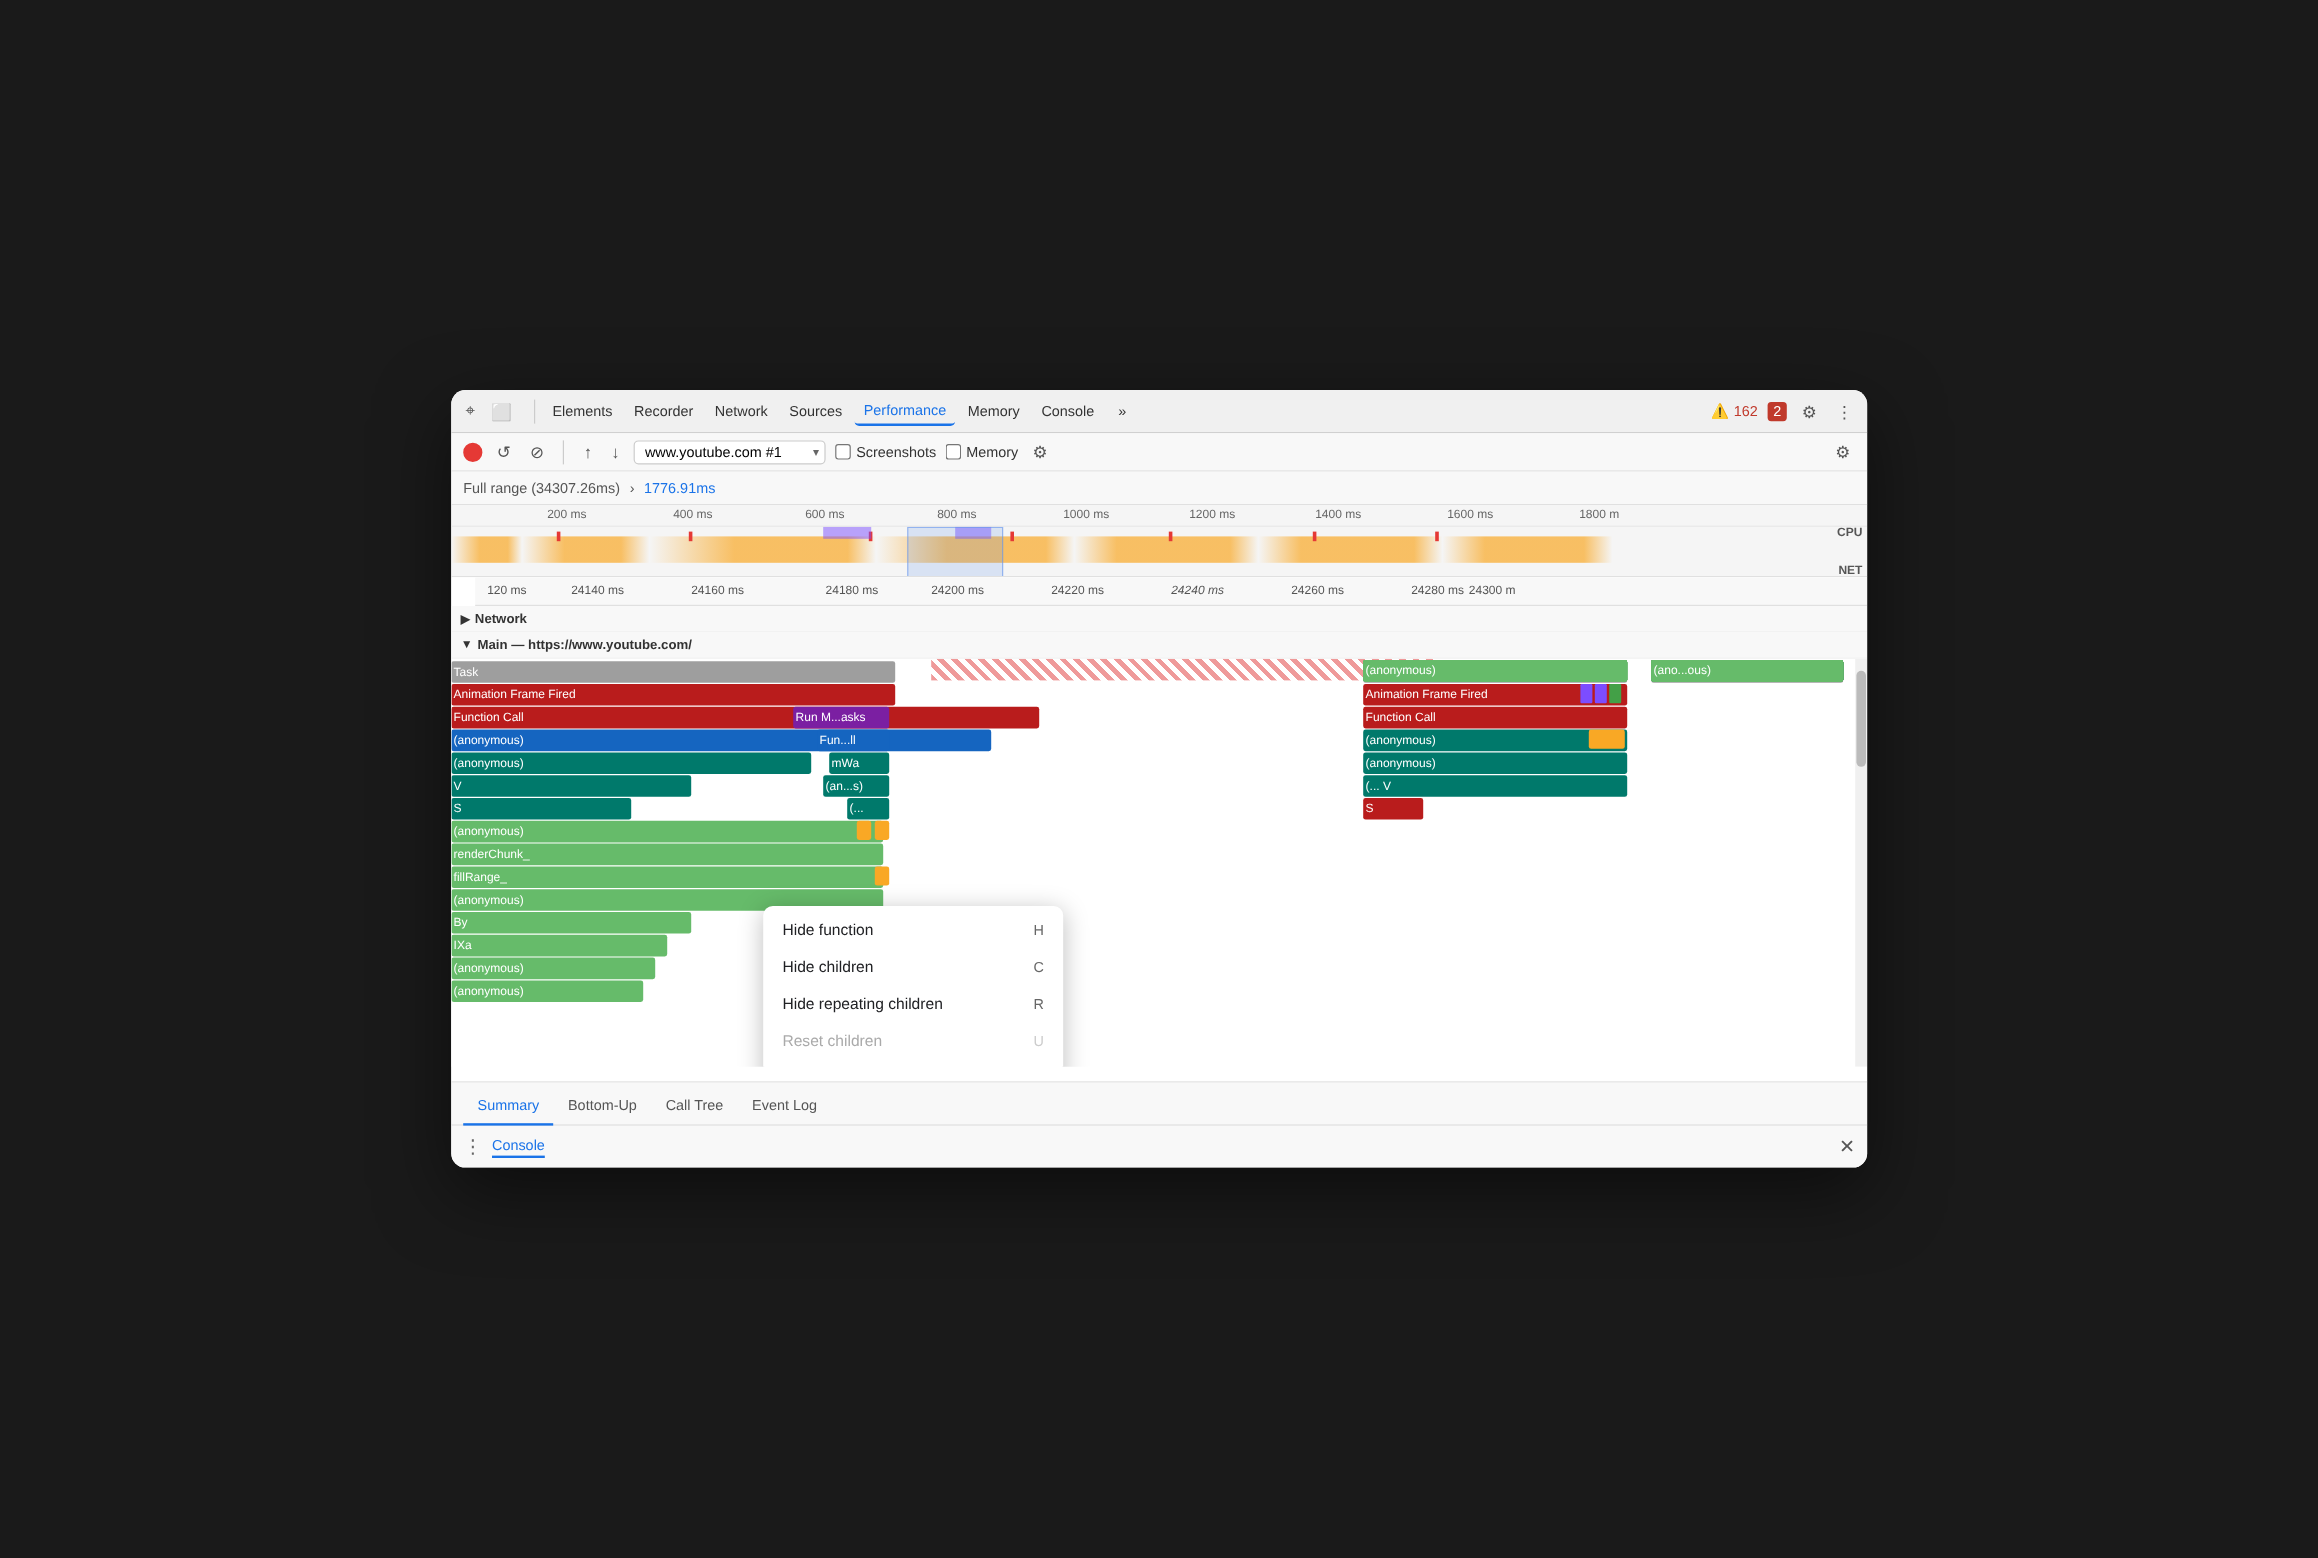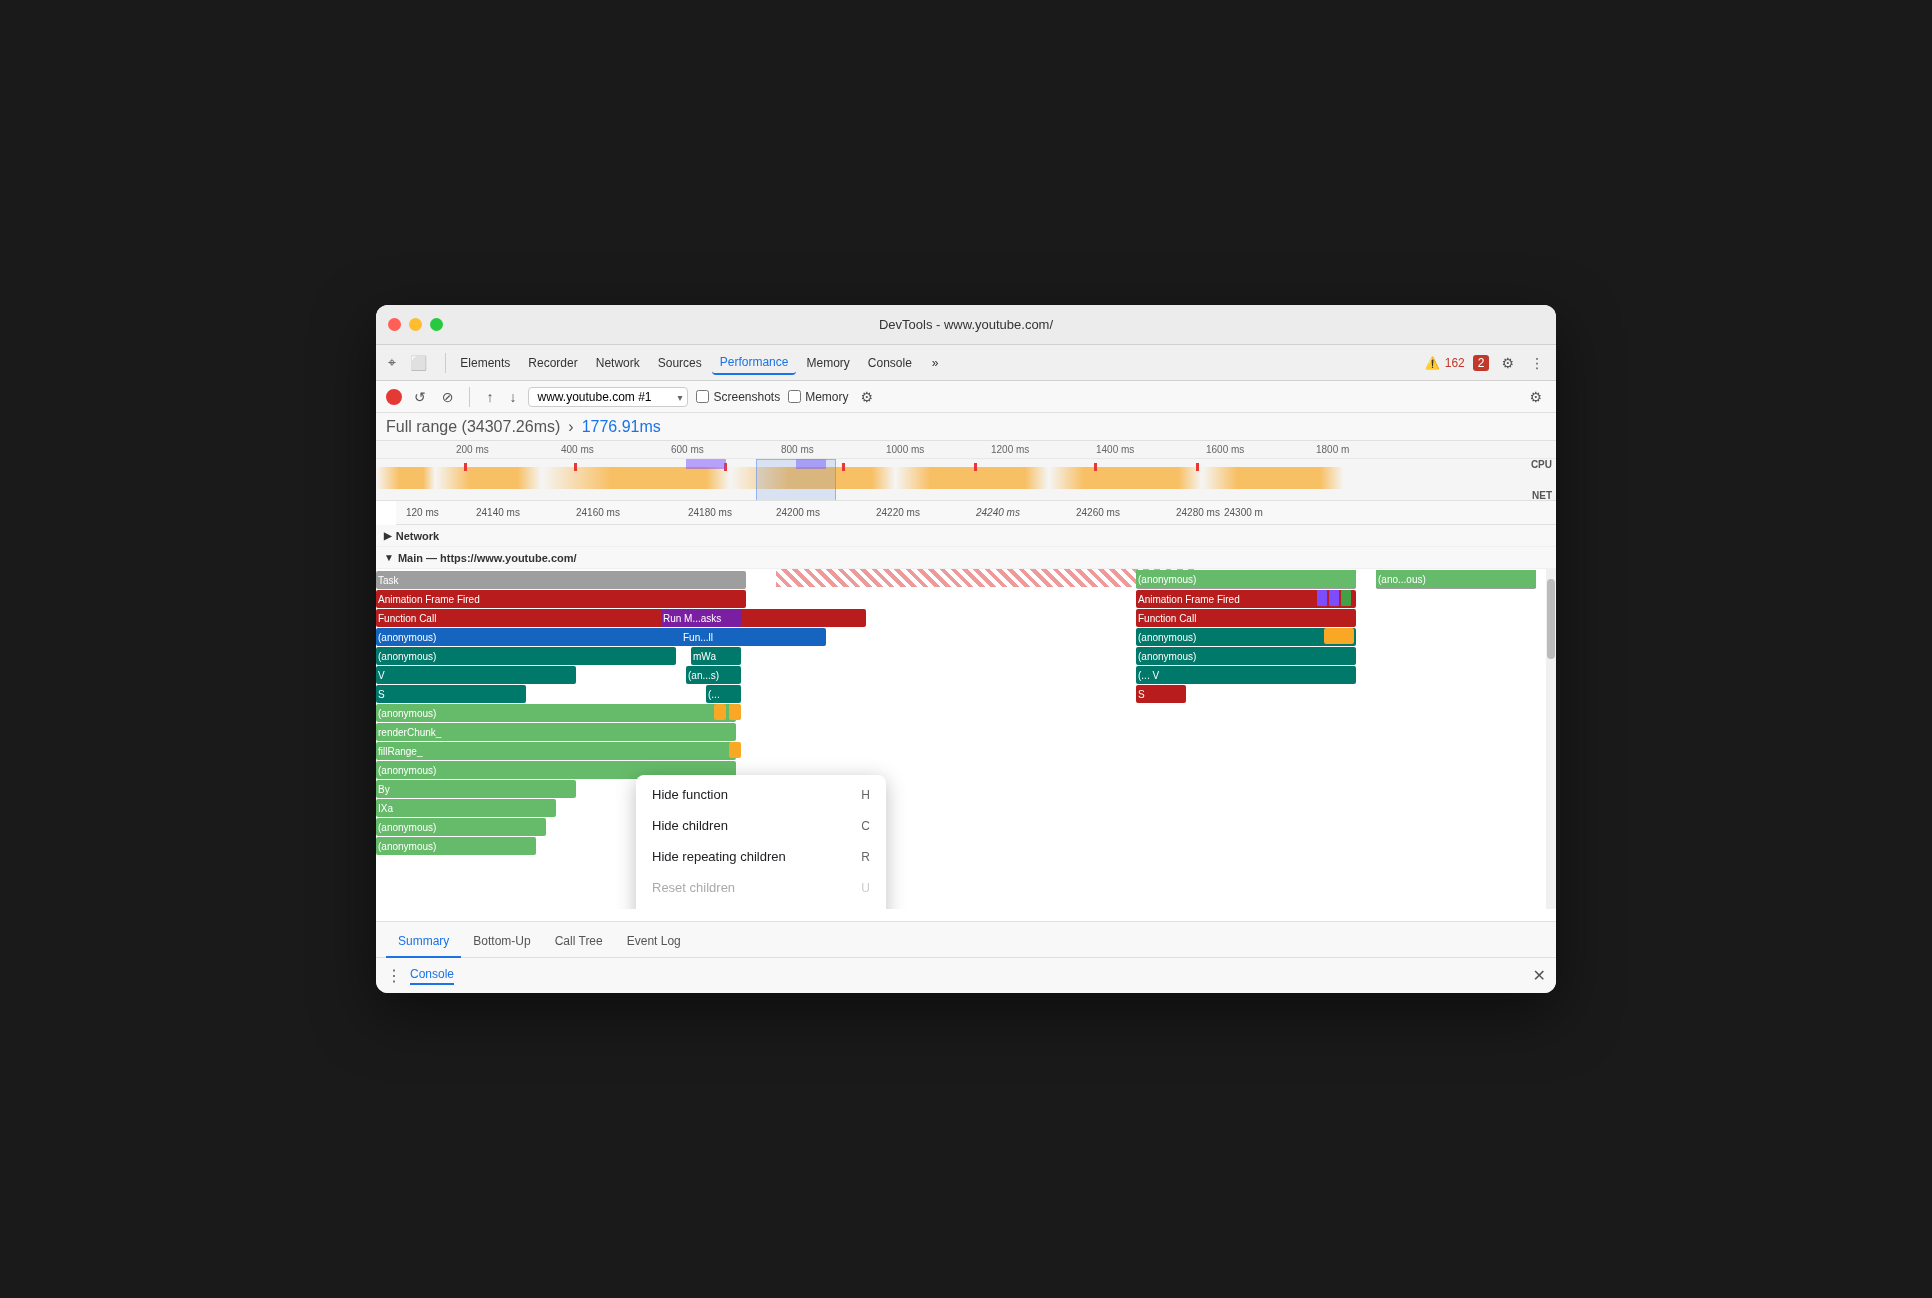--- a/index.html
+++ b/index.html
@@ -143,21 +143,21 @@
       color: #333;
     }
     
     .range-bar {
       background: #f8f8f8;
       height: 28px;
       display: flex;
       align-items: center;
       padding: 0 10px;
       border-bottom: 1px solid #e0e0e0;
-      font-size: 16px;
+      font-size: 12px;
       color: #555;
       gap: 8px;
     }
     .range-link { color: #1a73e8; font-weight: 500; cursor: pointer; }
     
     .overview {
       height: 60px;
       background: #f5f5f5;
       border-bottom: 1px solid #e0e0e0;
       position: relative;
@@ -379,28 +379,20 @@
       height: 340px;
       overflow: hidden;
       background: white;
     }
   </style>
 </head>
 <body>
 
 <div class="window">
 
-  <div class="title-bar">
-    <div class="traffic-lights">
-      <div class="tl tl-red"></div>
-      <div class="tl tl-yellow"></div>
-      <div class="tl tl-green"></div>
-    </div>
-    <span class="title-bar-title">DevTools - www.youtube.com/</span>
-  </div>
 
   <div class="toolbar">
     <div class="toolbar-icons">
       <button class="icon-btn">⌖</button>
       <button class="icon-btn">⬜</button>
     </div>
     <div class="toolbar-sep"></div>
     <button class="toolbar-btn">Elements</button>
     <button class="toolbar-btn">Recorder</button>
     <button class="toolbar-btn">Network</button>

